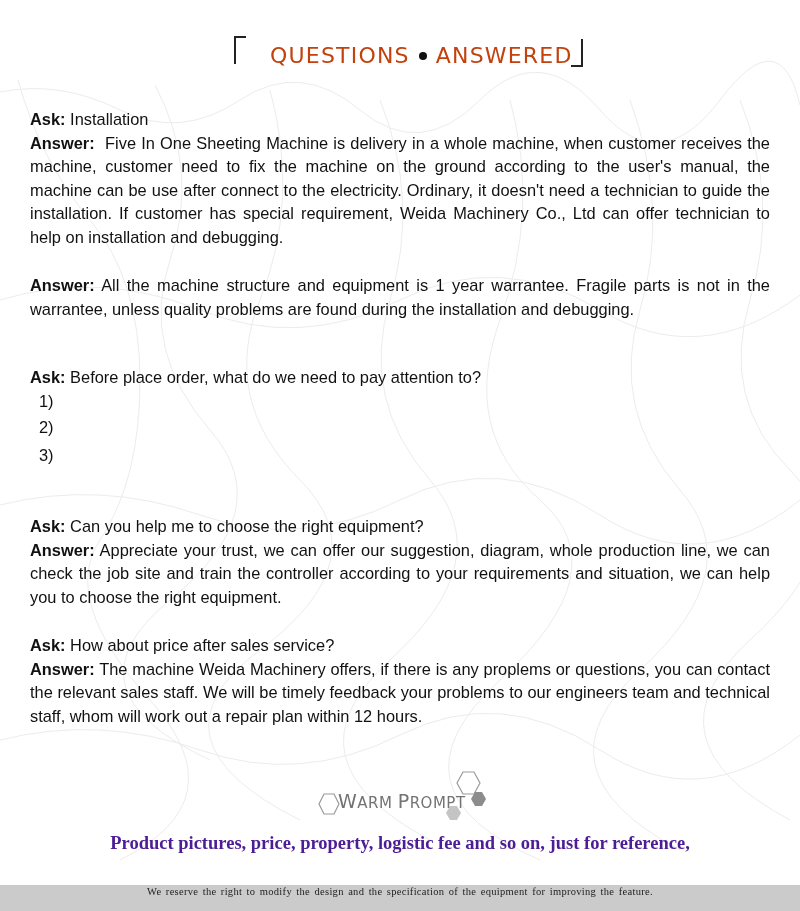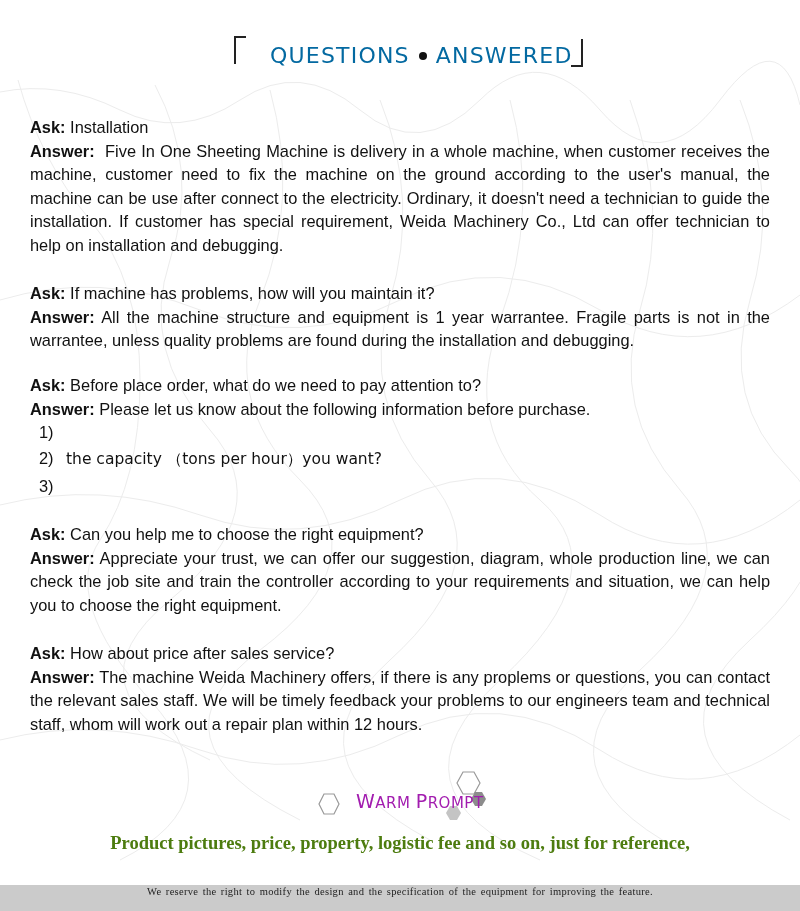--- a/index.html
+++ b/index.html
@@ -7,43 +7,43 @@
   body { position: relative; font-family: "Liberation Sans", sans-serif; color: #111; }
 
   .bg-pattern { position: absolute; left: 0; top: 0; width: 800px; height: 880px; pointer-events: none; }
 
   .header { position: absolute; top: 36px; left: 0; width: 800px; height: 40px; }
   .bracket-left { position: absolute; left: 234px; top: 0; width: 12px; height: 28px;
     border-left: 2px solid #222; border-top: 2px solid #222; }
   .bracket-right { position: absolute; left: 571px; top: 3px; width: 12px; height: 28px;
     border-right: 2px solid #222; border-bottom: 2px solid #222; }
   .header-title { position: absolute; left: 270px; top: 7px; font-size: 22px; letter-spacing: 1.2px;
-    color: #0369a1; font-family: "DejaVu Sans", sans-serif; font-weight: normal; white-space: nowrap; }
+    color: #c2410c; font-family: "DejaVu Sans", sans-serif; font-weight: normal; white-space: nowrap; }
   .header-title .dot { display: inline-block; width: 8px; height: 8px; border-radius: 50%; background: #111;
     vertical-align: middle; margin: 0 9px 3px 9px; }
 
-  .qa { position: absolute; left: 30px; width: 740px; font-size: 16.4px; line-height: 23.5px; margin-top: 8px; }
+  .qa { position: absolute; left: 30px; width: 740px; font-size: 16.4px; line-height: 23.5px; }
   .qa p { margin: 0; }
   .qa .lbl { font-weight: bold; }
   .justify { text-align: justify; text-align-last: left; }
 
   .list { margin: 0; padding: 0; list-style: none; }
   .list li { position: relative; padding-left: 36px; }
   .list li .num { position: absolute; left: 9px; }
   .list li.li-1 { height: 26px; }
   .list li.li-2 { height: 28px; }
 
   .warm { position: absolute; left: 300px; top: 768px; width: 200px; height: 60px; }
   .warm-text { position: absolute; left: 38px; top: 22px; font-family: "DejaVu Sans", sans-serif;
-    font-size: 15px; color: #a21caf; letter-spacing: 0.5px; white-space: nowrap; margin-left: 18px; }
+    font-size: 15px; color: #737373; letter-spacing: 0.5px; white-space: nowrap; }
   .warm-text .cap { font-size: 19px; }
   .warm svg { position: absolute; left: 0; top: 0; }
 
   .notice { position: absolute; left: 0; top: 832px; width: 800px; text-align: center;
-    font-family: "Liberation Serif", serif; font-weight: bold; font-size: 18.5px; line-height: 23px; color: #4d7c0f; }
+    font-family: "Liberation Serif", serif; font-weight: bold; font-size: 18.5px; line-height: 23px; color: #4c1d95; }
 
   .footer-bar { position: absolute; left: 0; top: 885px; width: 800px; height: 26px; background: #cbcbcb; }
   .footer-text { position: absolute; left: 0; top: 1px; width: 800px; text-align: center;
     font-family: "Liberation Serif", serif; font-size: 10.5px; color: #222; letter-spacing: 0.3px; word-spacing: 1.5px; }
 </style>
 </head>
 <body>
 
 <svg class="bg-pattern" viewBox="0 0 800 880">
   <g fill="none" stroke="#ececec" stroke-width="1">
@@ -66,30 +66,28 @@
   <h1 class="header-title"><span>QUESTIONS</span><span class="dot"></span><span>ANSWERED</span></h1>
   <span class="bracket-right"></span>
 </div>
 
 <div class="qa" style="top:108px;">
   <p><span class="lbl">Ask:</span> <span>Installation</span></p>
   <p class="justify"><span class="lbl">Answer:</span>&nbsp; <span>Five In One Sheeting Machine is delivery in a whole machine, when customer receives the machine, customer need to fix the machine on the ground according to the user's manual, the machine can be use after connect to the electricity. Ordinary, it doesn't need a technician to guide the installation. If customer has special requirement, Weida Machinery Co., Ltd can offer technician to help on installation and debugging.</span></p>
 </div>
 
 <div class="qa" style="top:274px;">
-  <p><span class="lbl">Ask:</span> <span>If machine has problems, how will you maintain it?</span></p>
   <p class="justify"><span class="lbl">Answer:</span> <span>All the machine structure and equipment is 1 year warrantee. Fragile parts is not in the warrantee, unless quality problems are found during the installation and debugging.</span></p>
 </div>
 
 <div class="qa" style="top:366px;">
   <p><span class="lbl">Ask:</span> <span>Before place order, what do we need to pay attention to?</span></p>
-  <p><span class="lbl">Answer:</span> <span>Please let us know about the following information before purchase.</span></p>
   <ul class="list">
     <li class="li-1"><span class="num">1)</span></li>
-    <li class="li-2"><span class="num">2)</span><span style="font-family:'DejaVu Sans',sans-serif;font-size:15.5px;">the capacity （tons per hour）you want?</span></li>
+    <li class="li-2"><span class="num">2)</span></li>
     <li><span class="num">3)</span></li>
   </ul>
 </div>
 
 <div class="qa" style="top:515px;">
   <p><span class="lbl">Ask:</span> <span>Can you help me to choose the right equipment?</span></p>
   <p class="justify"><span class="lbl">Answer:</span> <span>Appreciate your trust, we can offer our suggestion, diagram, whole production line, we can check the job site and train the controller according to your requirements and situation, we can help you to choose the right equipment.</span></p>
 </div>
 
 <div class="qa" style="top:634px;">

